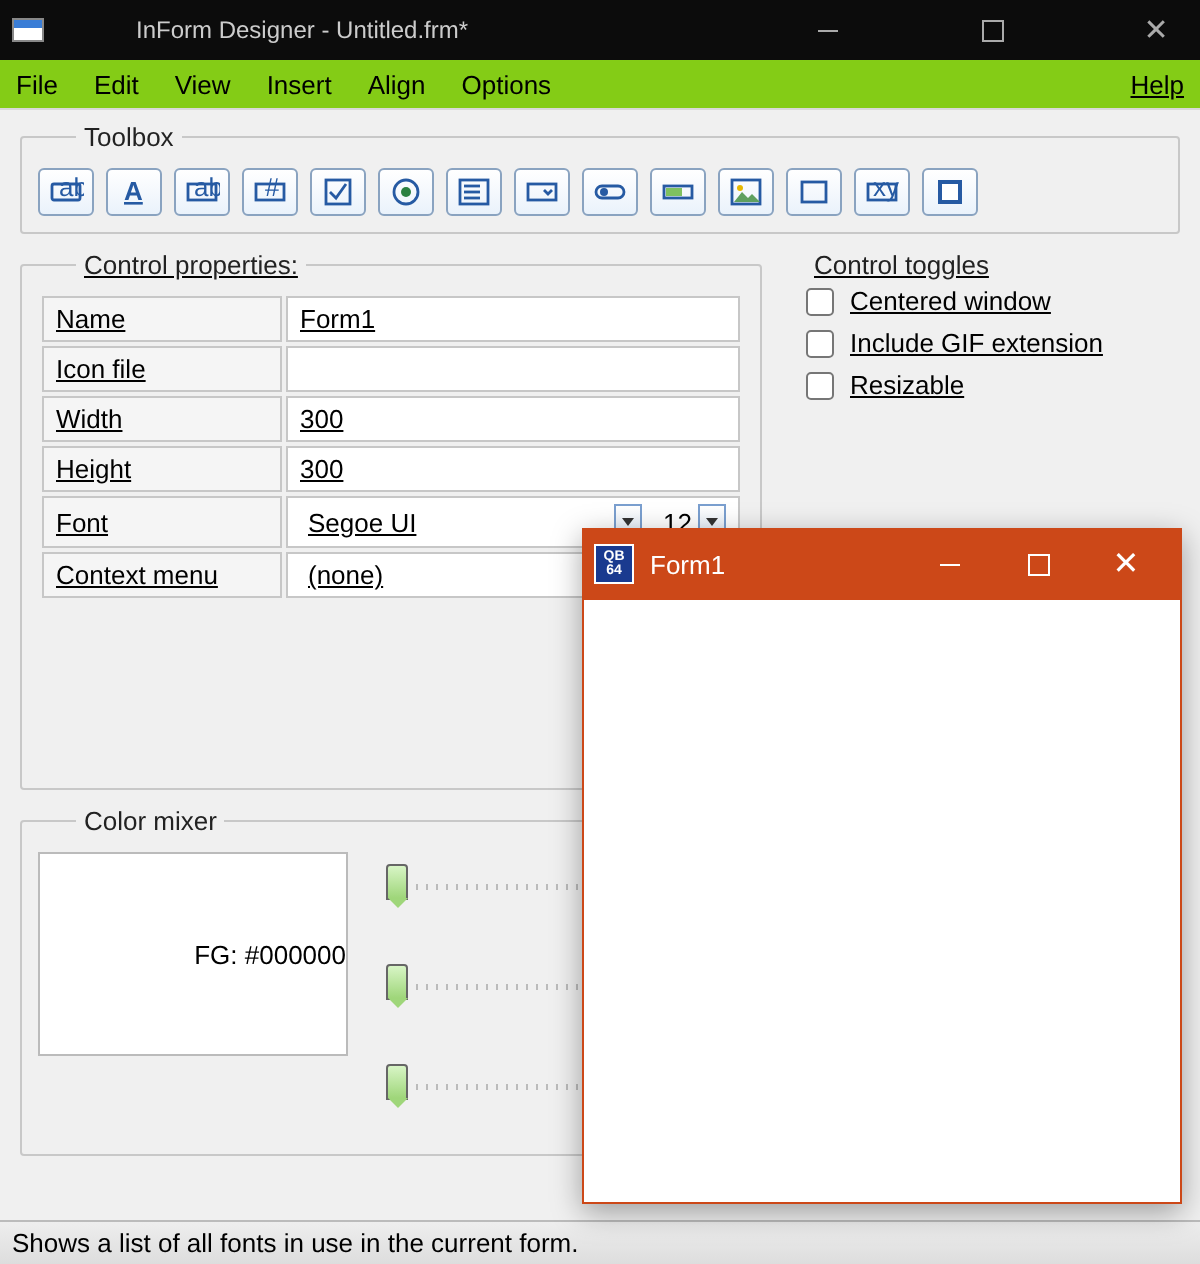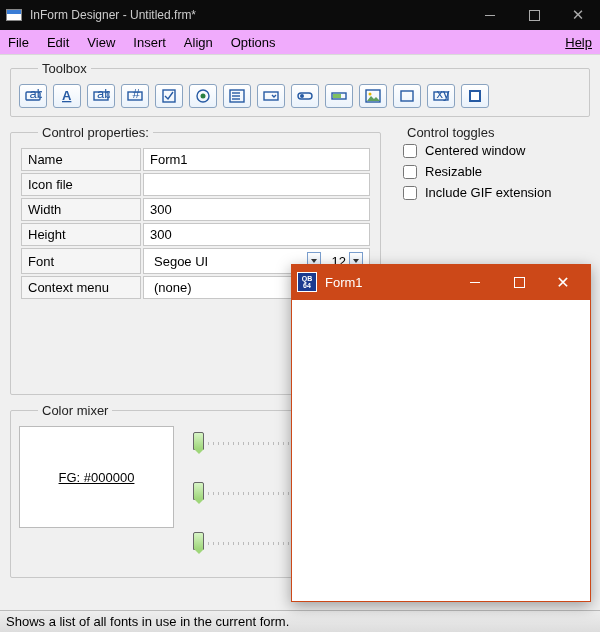--- a/index.html
+++ b/index.html
@@ -1,66 +1,66 @@
 <!DOCTYPE html>
 <html><head>
 <meta charset="utf-8">
 <style>
   * { box-sizing: border-box; margin: 0; padding: 0; font-family: "Segoe UI", Tahoma, sans-serif; font-size: 13px; }
   body { width: 600px; height: 632px; background: #f0f0f0; overflow: hidden; position: relative; color: #000; }
 
   
-  .titlebar { height: 30px; background: #0c0c0c; color: #ccc; display: flex; align-items: center; padding-left: 6px; }
+  .titlebar { height: 30px; background: #0c0c0c; color: #ccc; display: flex; align-items: center; padding-left: 6px; gap: 38px; }
   .titlebar .appicon { width: 16px; height: 12px; background: #fff; border: 1px solid #888; margin-right: 8px; position: relative; }
   .titlebar .appicon::after { content:""; position:absolute; top:0; left:0; width:100%; height:4px; background:#3a7dd6; }
   .titlebar .title { flex: 1; font-size: 12px; }
   .titlebar .winctrl { width: 44px; height: 30px; display: flex; align-items: center; justify-content: center; color: #aaa; font-family: Arial; }
   .titlebar .winctrl.min::after { content:""; width:10px; height:1px; background:#aaa; }
   .titlebar .winctrl.max::after { content:""; width:9px; height:9px; border:1px solid #aaa; }
   .titlebar .winctrl.close { font-size:15px; }
 
   
-  .menubar { height: 25px; background: #f0abfc; display: flex; align-items: center; padding: 0 8px; border-bottom: 1px solid #d9d9d9; }
+  .menubar { height: 25px; background: #84cc16; display: flex; align-items: center; padding: 0 8px; border-bottom: 1px solid #d9d9d9; }
   .menubar .menu { margin-right: 18px; cursor: default; }
   .menubar .help { margin-left: auto; margin-right: 0; text-decoration: underline; }
 
   
   .client { background: #f0f0f0; padding: 6px 10px 0 10px; height: 555px; }
 
   fieldset { border: 1px solid #c8c8c8; border-radius: 2px; padding: 8px 8px 8px 8px; margin-bottom: 8px; position: relative; }
   legend { padding: 0 4px; font-size: 13px; color: #222; margin-left: 19px; }
 
   
   .toolbox-row { display: flex; gap: 6px; }
   .toolbtn { width: 28px; height: 24px; border: 1px solid #8aa3c0; background: linear-gradient(#fff,#eaf2fb); border-radius: 3px; display:flex; align-items:center; justify-content:center; font-size:11px; color:#265aa3; position: relative; }
   .toolbtn svg { width:18px; height:18px; }
 
   
-  .row2 { display:flex; gap:14px; }
+  .row2 { display:flex; gap:14px;text-decoration:underline; }
   .props-fs { flex:1; min-height: 270px; padding-top:6px; }
   .toggles-fs { width: 195px; height: 110px; border:none; padding-top:0;}
   .toggles-fs legend{margin-left:0;}
 
   .propgrid { width: 100%; }
   .propgrid tr td { border: 1px solid #c7c7c7; background: #fff; padding: 3px 6px; height:22px; font-size:13px; }
   .propgrid tr td:first-child { background:#f5f5f5; width:120px; }
   .propgrid .valwrap { display:flex; align-items:center; gap:3px;}
   .dd { width:14px; height:18px; border:1px solid #7a9fcf; background:linear-gradient(#fff,#dfeaf7); display:flex;align-items:center;justify-content:center;}
   .dd::after{content:"";width:0;height:0;border-left:3px solid transparent;border-right:3px solid transparent;border-top:4px solid #333;}
 
   .chk { display:flex; align-items:center; gap:8px; padding:3px 0; }
   .chk input { width:14px; height:14px; accent-color:#3a7dd6; }
 
   
   .mixer-fs { height: 175px; }
   .mixer-row { display:flex; gap:14px; }
   .mixer-left { width:160px; }
   .colorsel { width:155px; height:22px; border:1px solid #8aa; background:#fff; display:flex; align-items:center; padding:0 6px; margin-bottom:16px; position:relative;}
   .colorsel .dd{position:absolute; right:0; top:0; height:100%; width:18px;}
-  .swatch { width:155px; height:102px; border:1px solid #bbb; background:#fff; display:flex; align-items:center; justify-content:center; font-size:19px;text-decoration:underline; }
+  .swatch { width:155px; height:102px; border:1px solid #bbb; background:#fff; display:flex; align-items:center; justify-content:flex-end; font-size:19px; }
 
   .sliders { flex:1; display:flex; flex-direction:column; gap:32px; padding-top:8px;}
   .slider { position:relative; height:18px; width:250px;}
   .slider .track { position:absolute; top:8px; left:0; right:0; height:3px; background:repeating-linear-gradient(90deg,#bbb 0 1px,transparent 1px 5px);}
   .slider .thumb { position:absolute; top:-2px; left:0; width:11px; height:18px; background:linear-gradient(#d8f5c6,#9fd67a); border:1px solid #666; border-radius:2px 2px 0 0; }
   .slider .thumb::after{content:"";position:absolute;bottom:-5px;left:0;width:0;height:0;border-left:5px solid transparent;border-right:5px solid transparent;border-top:5px solid #9fd67a;}
 
   
   .status { position:absolute; bottom:0; left:0; right:0; height:22px; background:linear-gradient(#eee,#ddd); border-top:1px solid #bbb; padding:3px 6px; font-size:12px; }
 
@@ -236,25 +236,25 @@
     </fieldset>
 
     <fieldset class="toggles-fs">
       <legend>Control toggles</legend>
       <label class="chk">
         <input type="checkbox" style="">
         <span>Centered window</span>
       </label>
       <label class="chk">
         <input type="checkbox" style="">
-        <span>Resizable</span>
+        <span>Include GIF extension</span>
       </label>
       <label class="chk">
         <input type="checkbox" style="">
-        <span>Include GIF extension</span>
+        <span>Resizable</span>
       </label>
     </fieldset>
   </div>
 
   <fieldset class="mixer-fs">
     <legend>Color mixer</legend>
     <div class="mixer-row">
       <div class="mixer-left">
         <div class="swatch">
           <span>FG: #000000</span>

